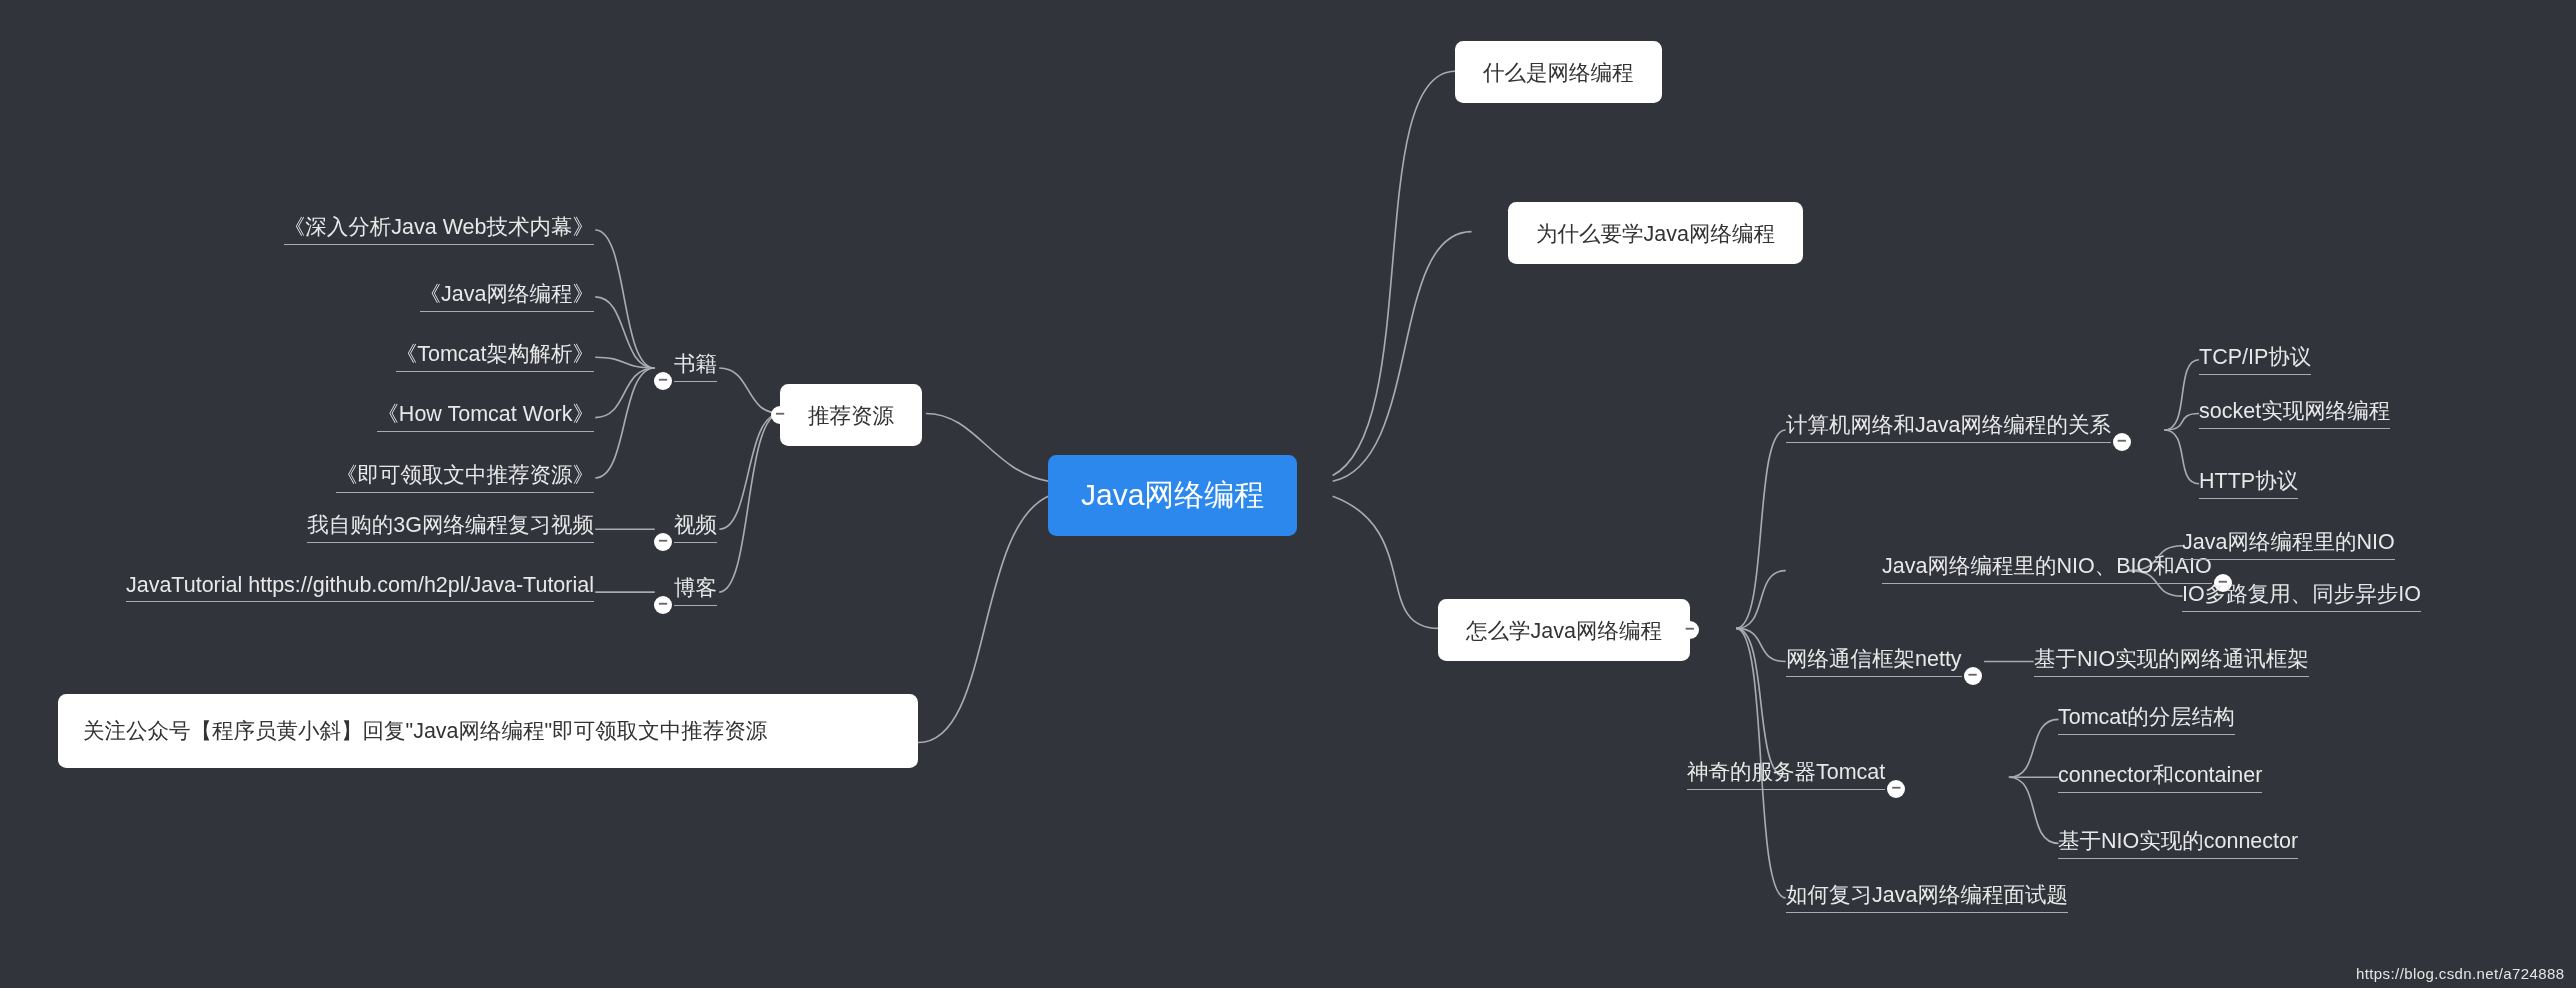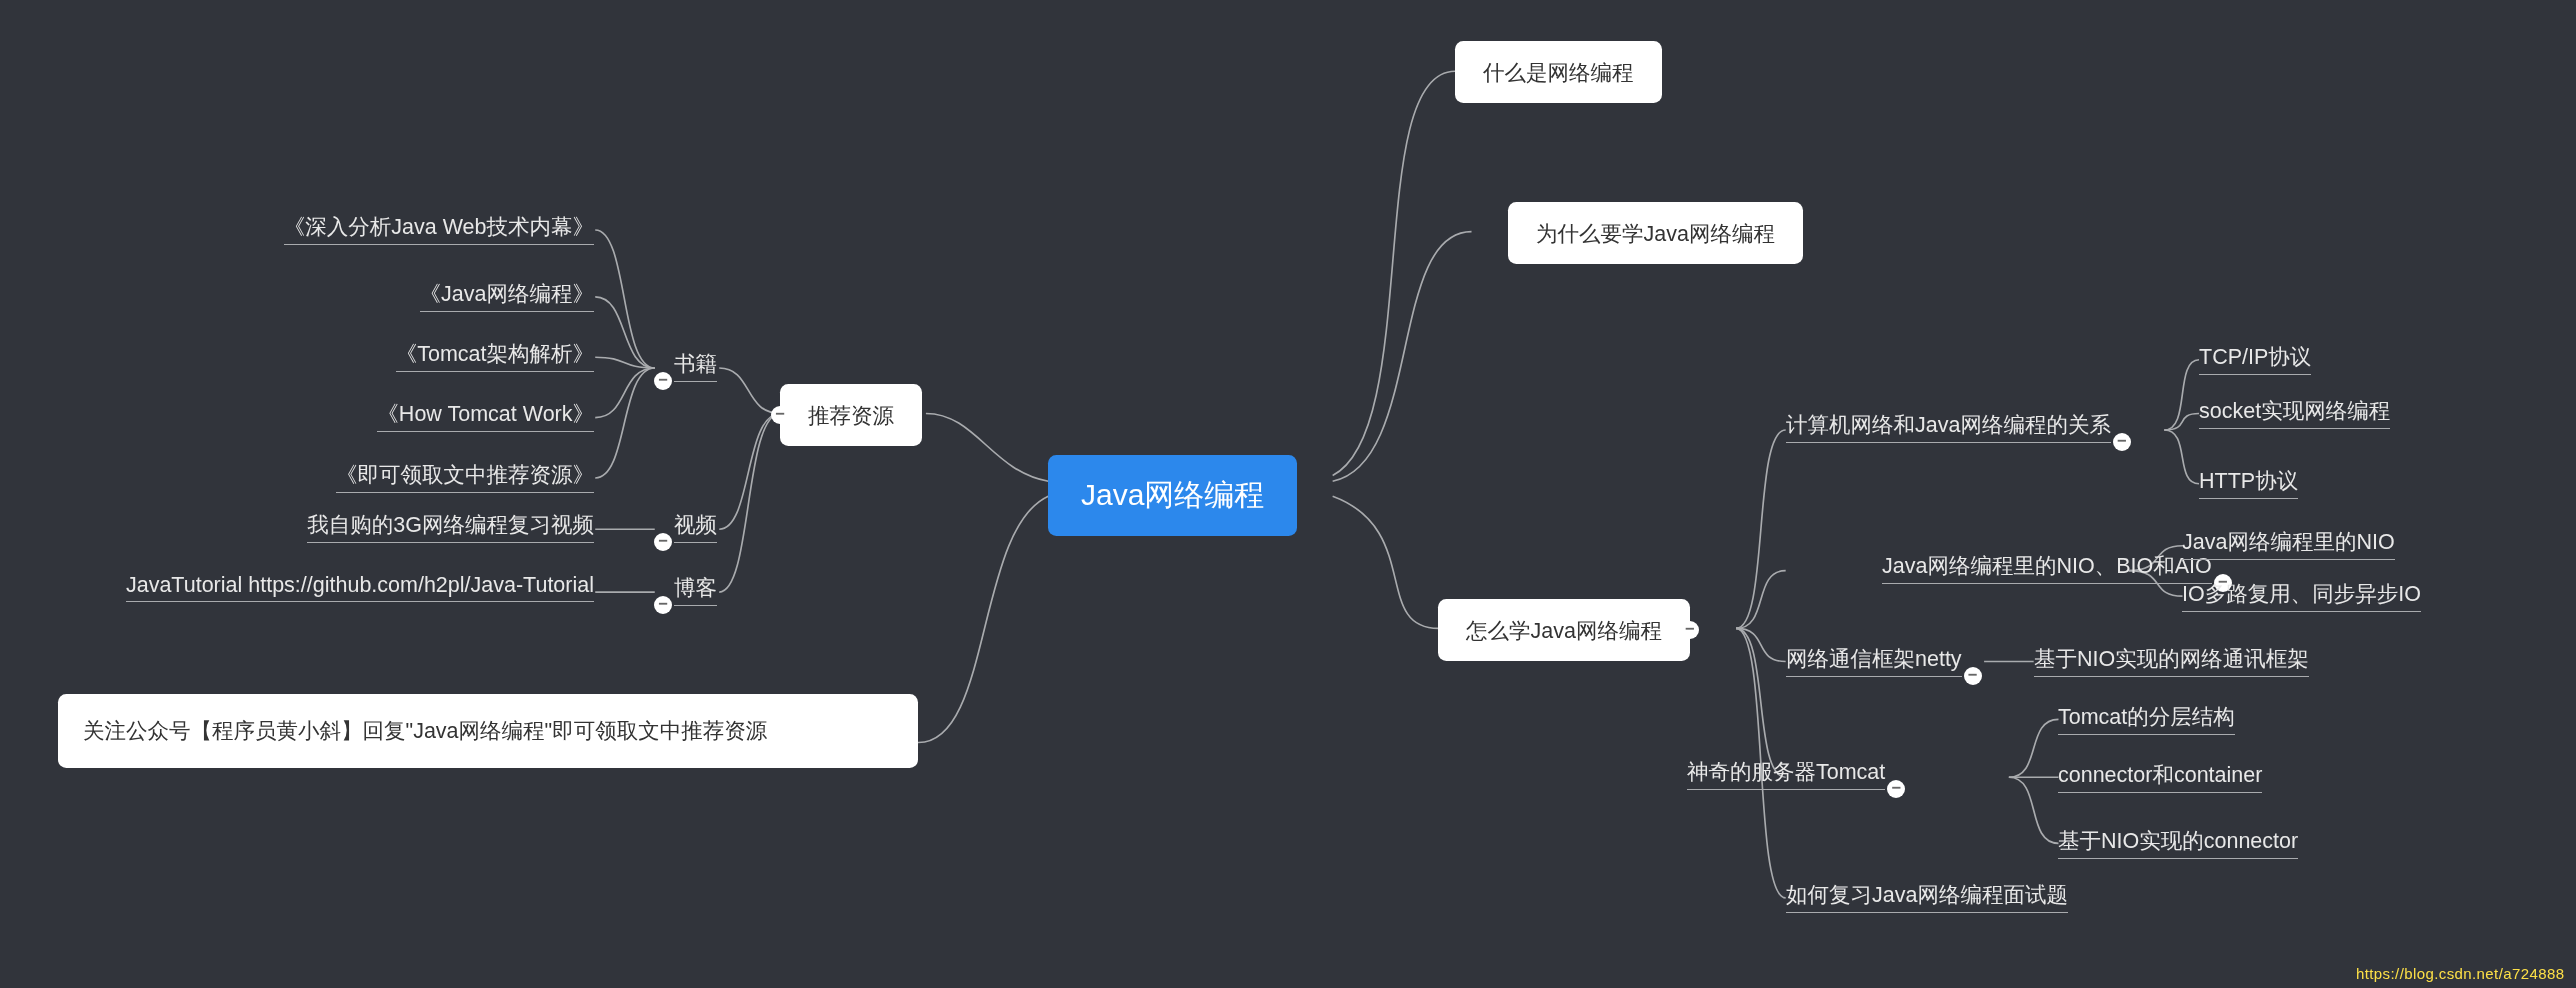--- a/index.html
+++ b/index.html
@@ -69,21 +69,21 @@
     font-size: 16.5px;
     line-height: 15px;
     text-align: center;
     font-weight: bold;
     top: 50%;
     transform: translateY(-50%);
   }
   .watermark {
     position: absolute;
     bottom: 6.6px; right: 11.6px;
-    color: #fde047;
+    color: #e5e5e5;
     font-size: 15px;
     letter-spacing: 0.4px;
   }
 </style>
 </head>
 <body>
 
 <div id="canvas">
 
 <svg class="connectors" viewBox="0 0 3116 1196">

